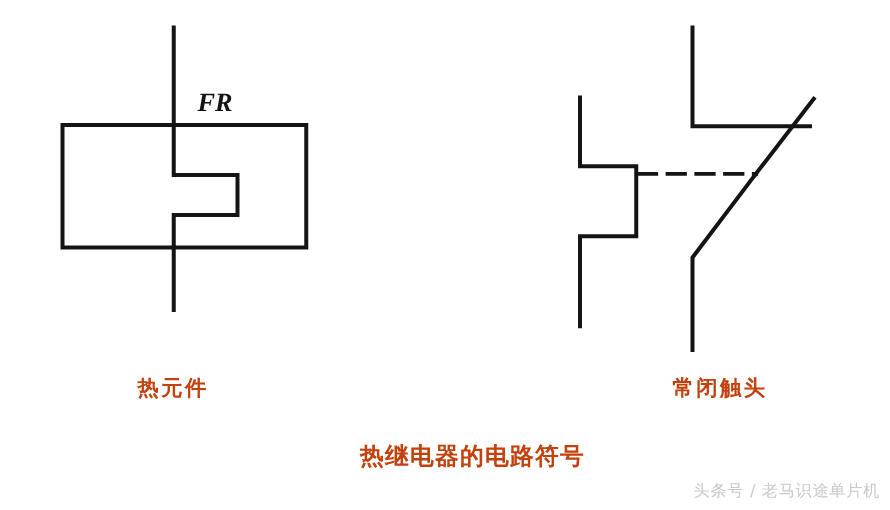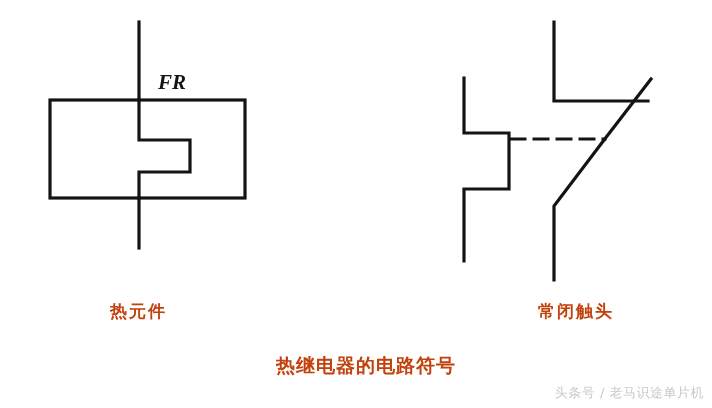--- a/index.html
+++ b/index.html
@@ -54,21 +54,21 @@
   }
   #caption-right {
     left: 506px;
     top: 303px;
     font-size: 17px;
     letter-spacing: 2px;
     font-family: "DejaVu Sans", "Liberation Sans", sans-serif;
     margin-left: 32px;
   }
   #figure-title {
-    left: 276px;
+    left: 288px;
     top: 356px;
     font-size: 19px;
     letter-spacing: 1px;
     font-family: Liberation Sans, sans-serif;
   }
   #watermark {
     position: absolute;
     right: 8px;
     bottom: 6px;
     color: #c9c9c9;

